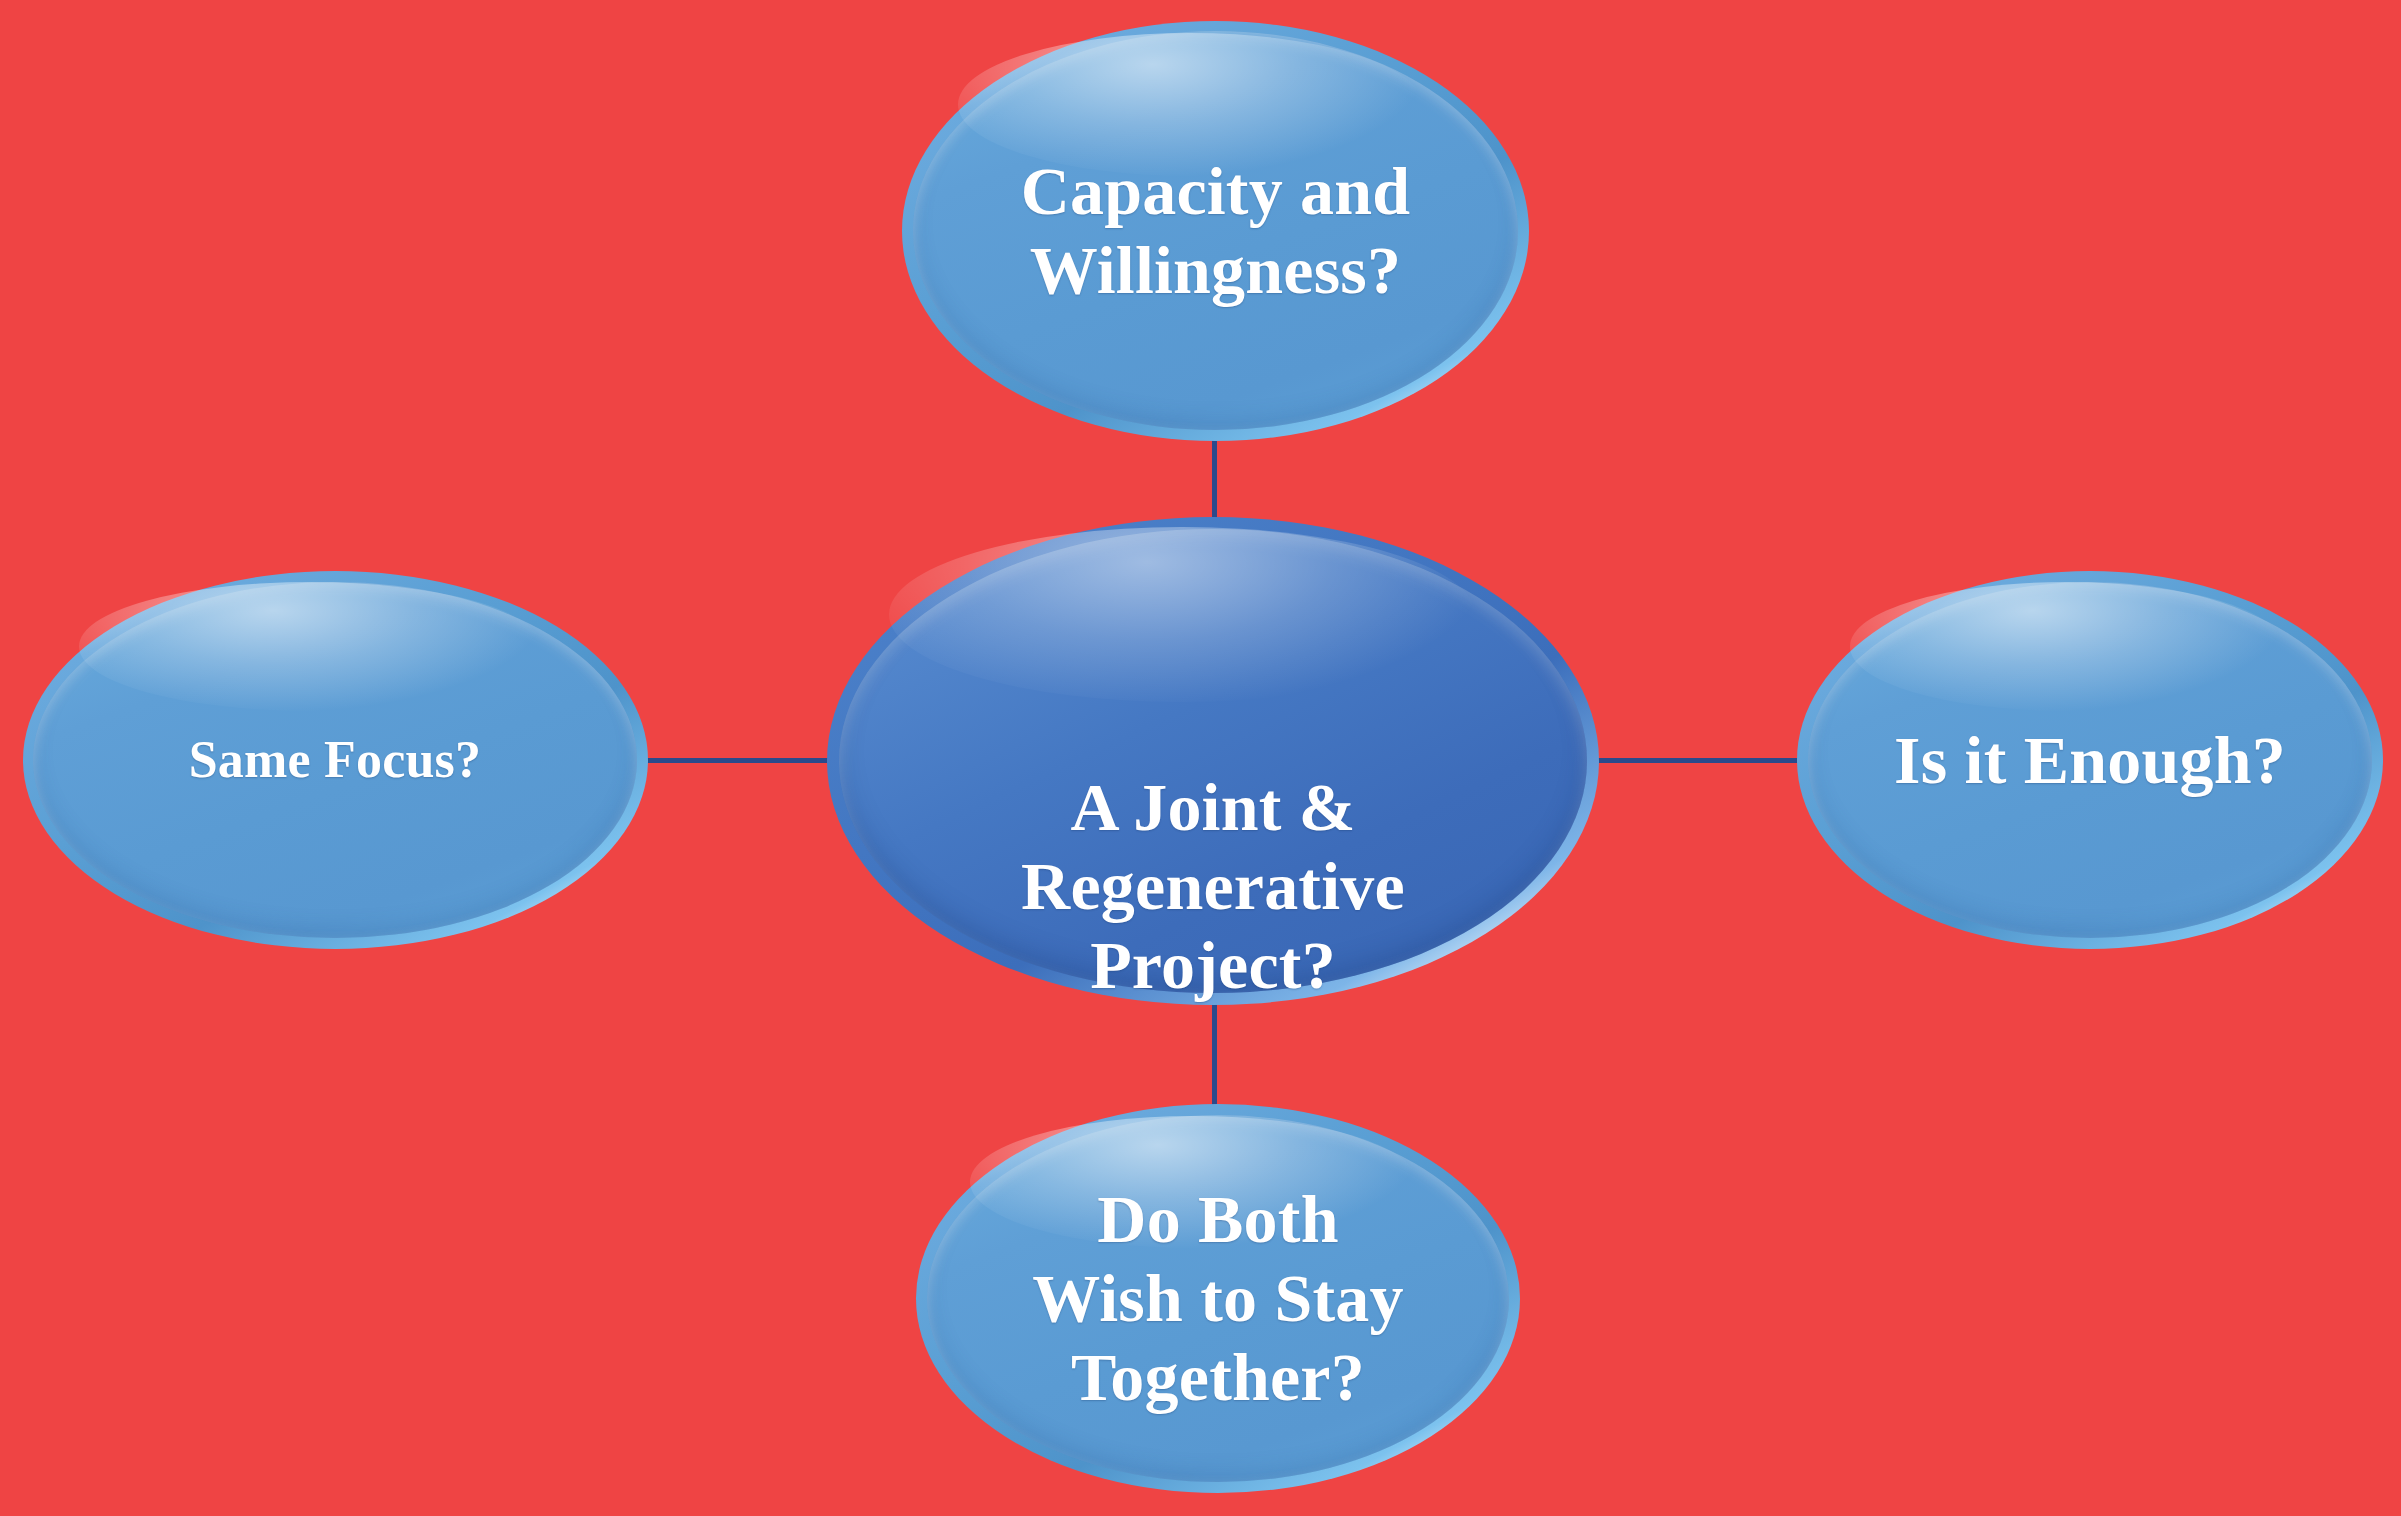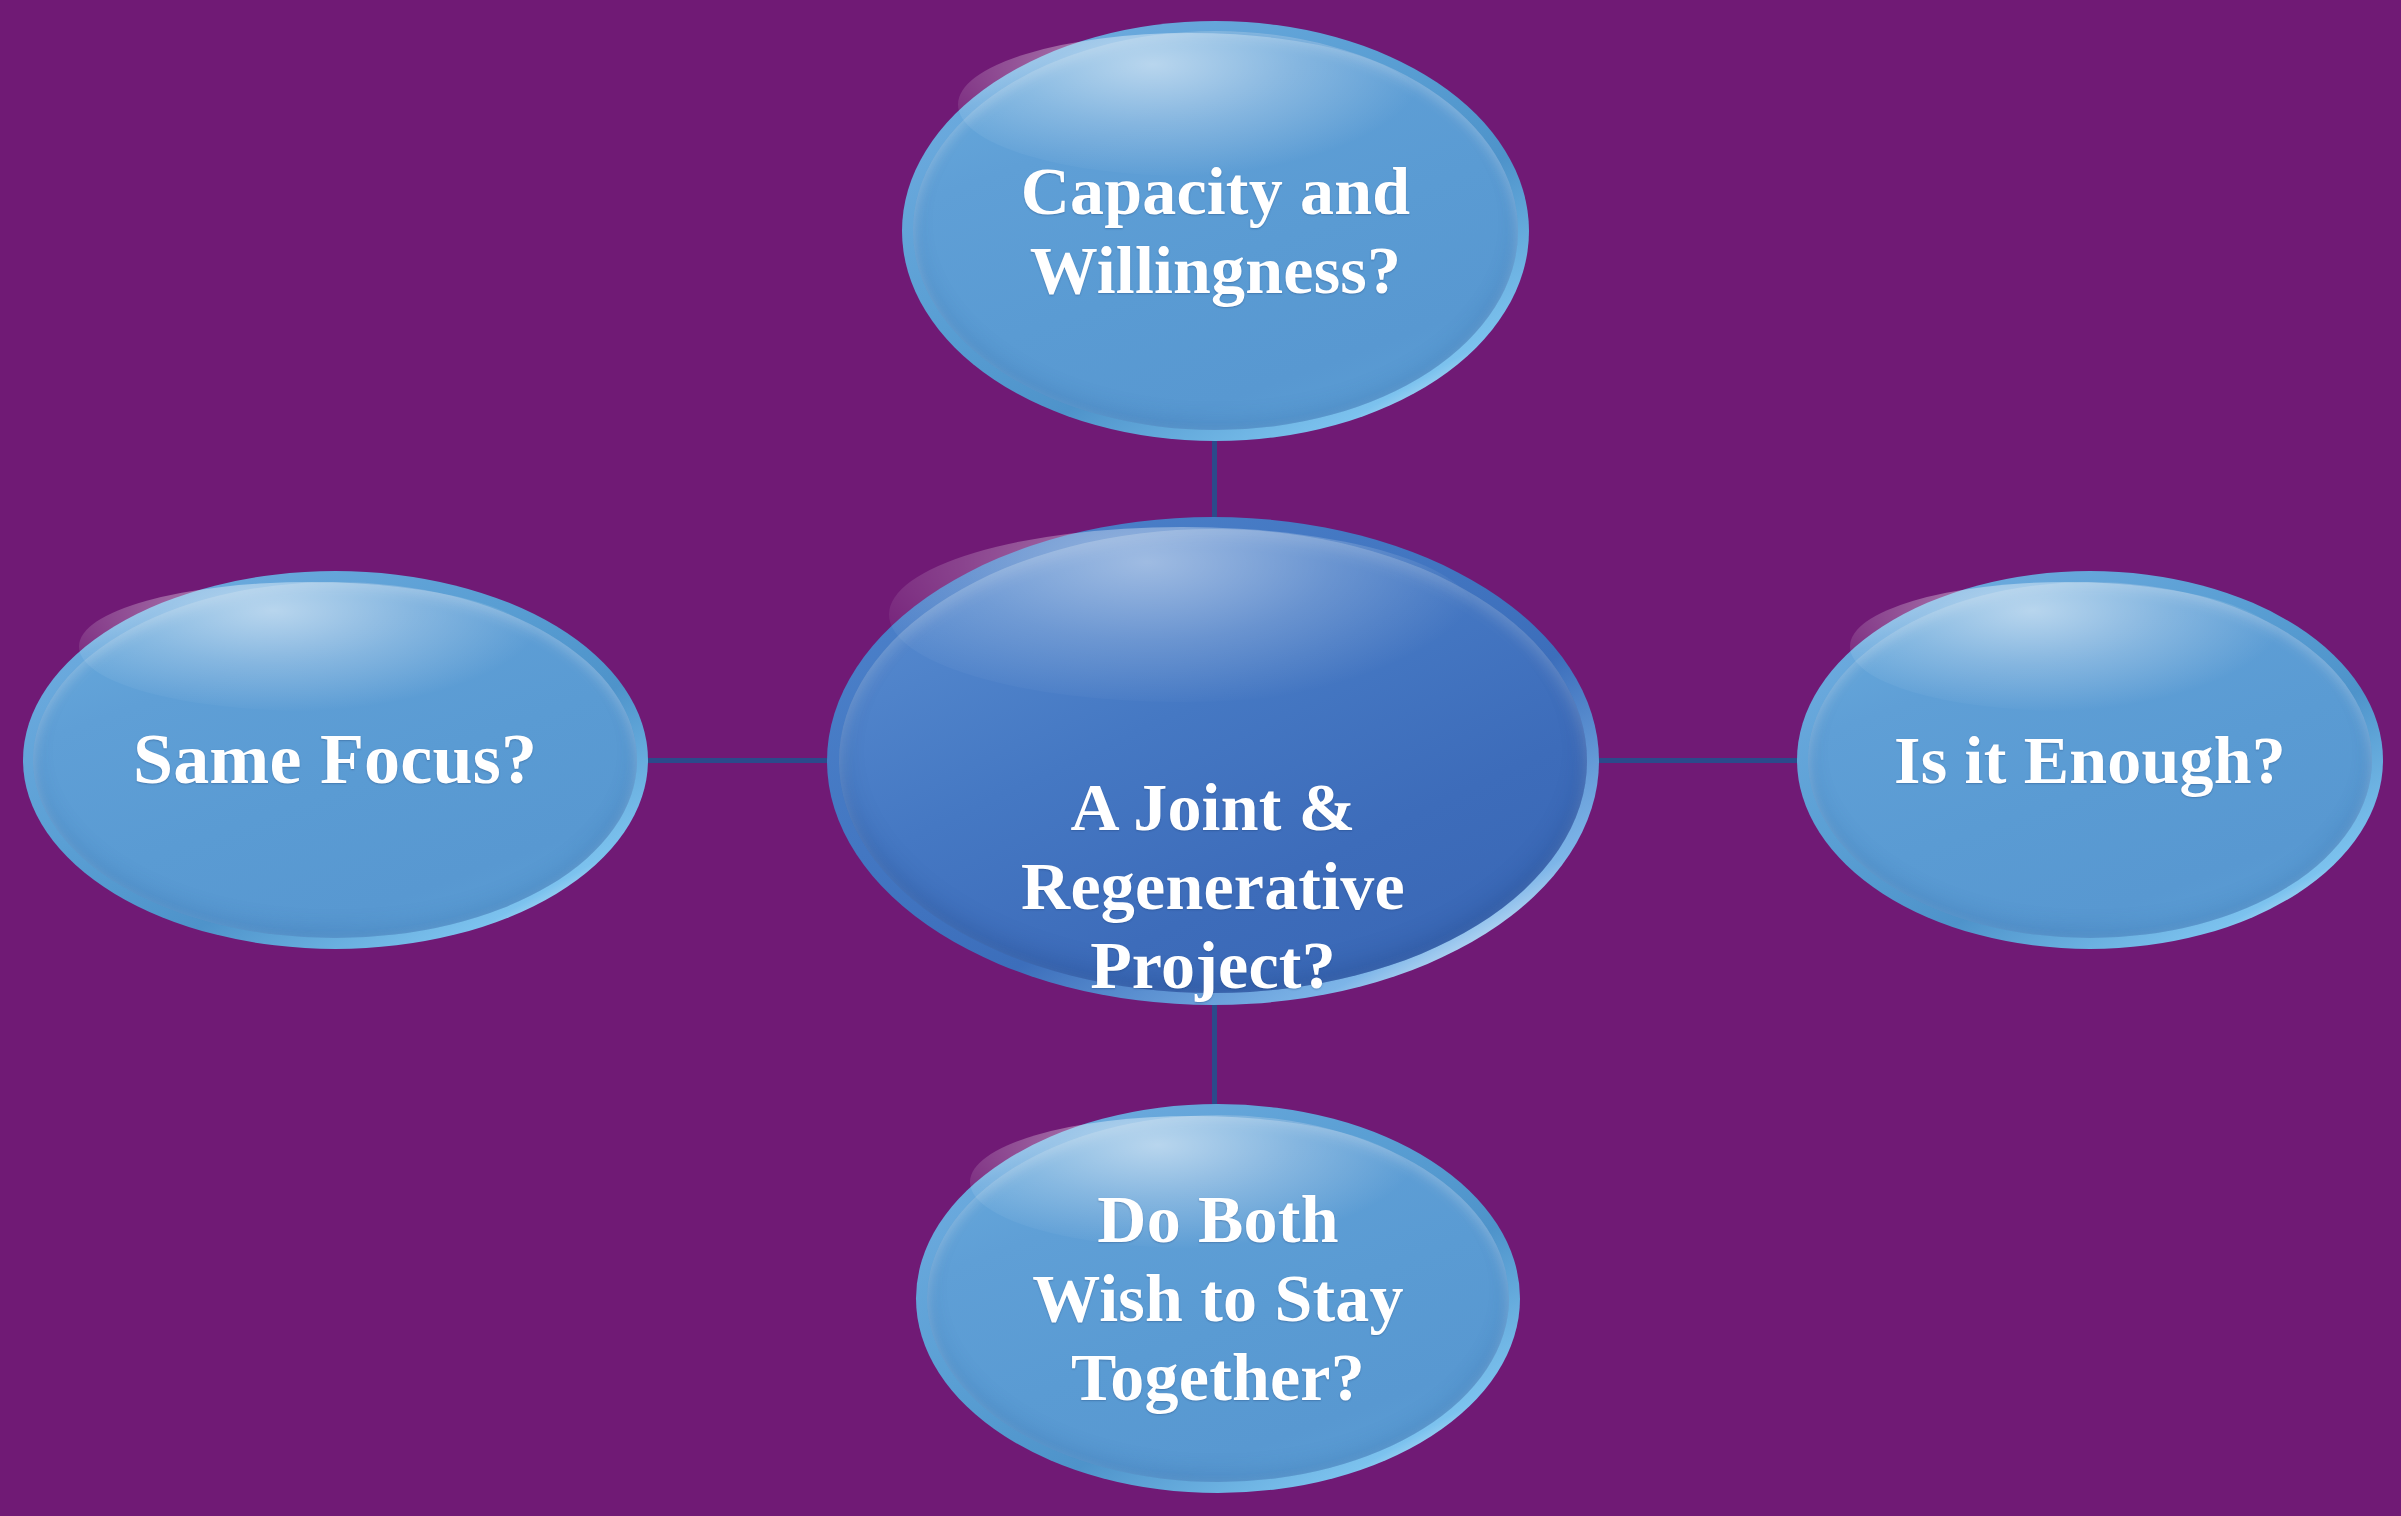--- a/index.html
+++ b/index.html
@@ -8,21 +8,21 @@
     background: #ffffff;
   }
   body {
     font-family: "Liberation Serif", "DejaVu Serif", serif;
   }
 
   #canvas {
     position: relative;
     width: 2401px;
     height: 1516px;
-    background: #701a75;
+    background: #ef4444;
     overflow: hidden;
   }
 
   
   .connector {
     position: absolute;
     background: #2b4a8b;
     z-index: 1;
   }
   .connector-h { height: 4.5px; }
@@ -144,21 +144,21 @@
   }
 
   
   #node-top    { left: 902px; top: 20.7px;   width: 627px; height: 420px; }
   #node-left   { left: 22.5px;   top: 571px;  width: 625px; height: 378px; }
   #node-right  { left: 1797px; top: 571px;  width: 586px; height: 378px; }
   #node-bottom { left: 916px; top: 1104px; width: 604px; height: 389px; }
   #node-center { left: 827px;  top: 517px;  width: 772px; height: 488px; align-items: flex-end; }
 
   #node-top    .label { font-size: 68px; }
-  #node-left   .label { font-size: 72px; }
+  #node-left   .label { font-size: 52px; }
   #node-right  .label { font-size: 68px; }
   #node-bottom .label { font-size: 68px; }
   #node-center .label { font-size: 68px; }
 
   
   #conn-top    { left: 1212px; top: 425px;  height: 101px; }
   #conn-bottom { left: 1212px; top: 998px; height: 115px; }
   #conn-left   { left: 631px;  top: 758px;  width: 205px; }
   #conn-right  { left: 1590px; top: 758px;  width: 223px; }
 </style>

